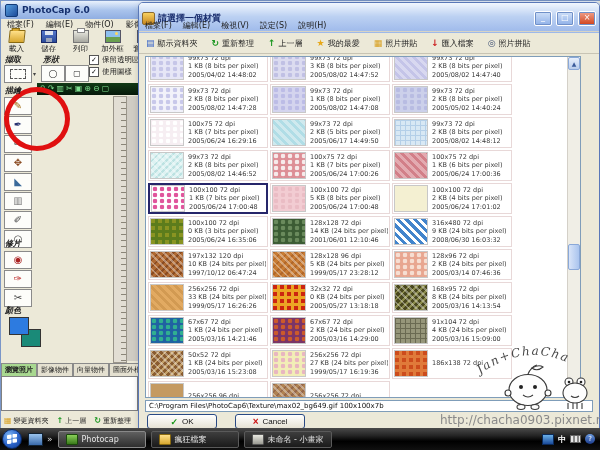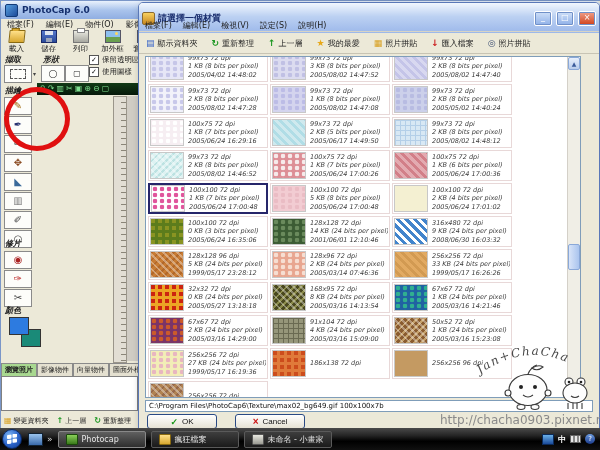--- a/index.html
+++ b/index.html
@@ -64,21 +64,21 @@
   .dlg-icon{width:11px;height:11px;border-radius:2px;background:linear-gradient(#f8d060,#c88820);border:1px solid #8a6a30;flex:none;}
   .dlg-title{flex:1;font-size:9px;font-weight:bold;color:#1a2e6e;}
   .win-btn{width:16px;height:13px;border:1px solid #fff;border-radius:2px;background:linear-gradient(#cfe0f8,#8fb0e8);color:#fff;
     display:flex;align-items:center;justify-content:center;font-size:8px;line-height:1;margin-left:1px;box-shadow:0 0 0 1px #7090c8 inset;}
   .win-btn.close{background:linear-gradient(#f0a08a,#d0401a);}
   .dlg-menubar{position:absolute;left:0;top:17px;width:100%;height:12px;display:flex;align-items:center;gap:11px;padding:0 6px;font-size:8px;box-sizing:border-box;border-bottom:1px solid #d8d4c4;}
   .dlg-toolbar{position:absolute;left:0;top:30px;width:100%;height:21px;display:flex;align-items:center;gap:10px;padding:0 5px;font-size:8px;box-sizing:border-box;border-bottom:1px solid #c8c4b4;}
   .dtb{display:flex;align-items:center;gap:3px;padding:1px 2px;}
   .dtb .glyph-ic{font-size:9px;}
 
-  .texture-list{position:absolute;left:6px;top:53px;width:436px;height:342px;background:#fff;border:1px solid #7f9db9;box-sizing:border-box;overflow:hidden;font-style:italic;}
+  .texture-list{position:absolute;left:6px;top:53px;width:436px;height:342px;background:#fff;border:1px solid #7f9db9;box-sizing:border-box;overflow:hidden;}
   .texture-grid{position:absolute;left:1px;top:-7px;display:grid;grid-template-columns:repeat(3,122px);}
   .cell{width:120px;height:31px;margin:1px;border:1px solid #e8d8d8;background:#fff;display:flex;gap:4px;padding:1px;box-sizing:border-box;}
   .cell.selected{border:2px solid #26266a;}
   .thumb{width:32px;height:25px;flex:none;border:1px solid #c8c8c8;align-self:center;}
   .ctext{font-size:6.5px;line-height:8.4px;color:#3a3a3a;white-space:nowrap;overflow:hidden;align-self:center;}
 
   .vscroll{position:absolute;right:0;top:0;width:13px;height:100%;background:#f0eee6;border-left:1px solid #d4d0c8;box-sizing:border-box;}
   .sbtn{position:absolute;left:0;width:12px;height:13px;background:linear-gradient(#e8f0fc,#b8ccec);border:1px solid #8aa8d8;border-radius:2px;
     display:flex;align-items:center;justify-content:center;font-size:6px;color:#3a5a9a;box-sizing:border-box;}
   .sthumb{position:absolute;left:0;top:55%;width:12px;height:26px;background:linear-gradient(90deg,#d8e4f8,#aac4ee);border:1px solid #8aa8d8;border-radius:2px;box-sizing:border-box;}
@@ -446,20 +446,28 @@
               <div>14 KB (24 bits per pixel)</div>
               <div>2001/06/01 12:10:46</div>
             </div>
           </div>
           <div class="cell">
             <div class="thumb" style="background: repeating-linear-gradient(45deg, rgb(66, 132, 204) 0px, rgb(66, 132, 204) 3px, rgb(255, 255, 255) 3px, rgb(255, 255, 255) 6px);"></div>
             <div class="ctext">
               <div>316x480 72 dpi</div>
               <div>9 KB (24 bits per pixel)</div>
               <div>2008/06/30 16:03:32</div>
+            </div>
+          </div>
+          <div class="cell">
+            <div class="thumb" style="background-color: rgb(176, 106, 50); background-image: repeating-linear-gradient(45deg, rgba(255, 255, 255, 0.35) 0px, rgba(255, 255, 255, 0.35) 2px, transparent 2px, transparent 5px), repeating-linear-gradient(135deg, rgb(138, 76, 34) 0px, rgb(138, 76, 34) 2px, transparent 2px, transparent 5px);"></div>
+            <div class="ctext">
+              <div>197x132 120 dpi</div>
+              <div>10 KB (24 bits per pixel)</div>
+              <div>1997/10/12 06:47:24</div>
             </div>
           </div>
           <div class="cell">
             <div class="thumb" style="background-color: rgb(200, 124, 52); background-image: repeating-linear-gradient(45deg, rgba(255, 255, 255, 0.35) 0px, rgba(255, 255, 255, 0.35) 2px, transparent 2px, transparent 5px), repeating-linear-gradient(135deg, rgb(178, 104, 42) 0px, rgb(178, 104, 42) 2px, transparent 2px, transparent 5px);"></div>
             <div class="ctext">
               <div>128x128 96 dpi</div>
               <div>5 KB (24 bits per pixel)</div>
               <div>1999/05/17 23:28:12</div>
             </div>
           </div>

